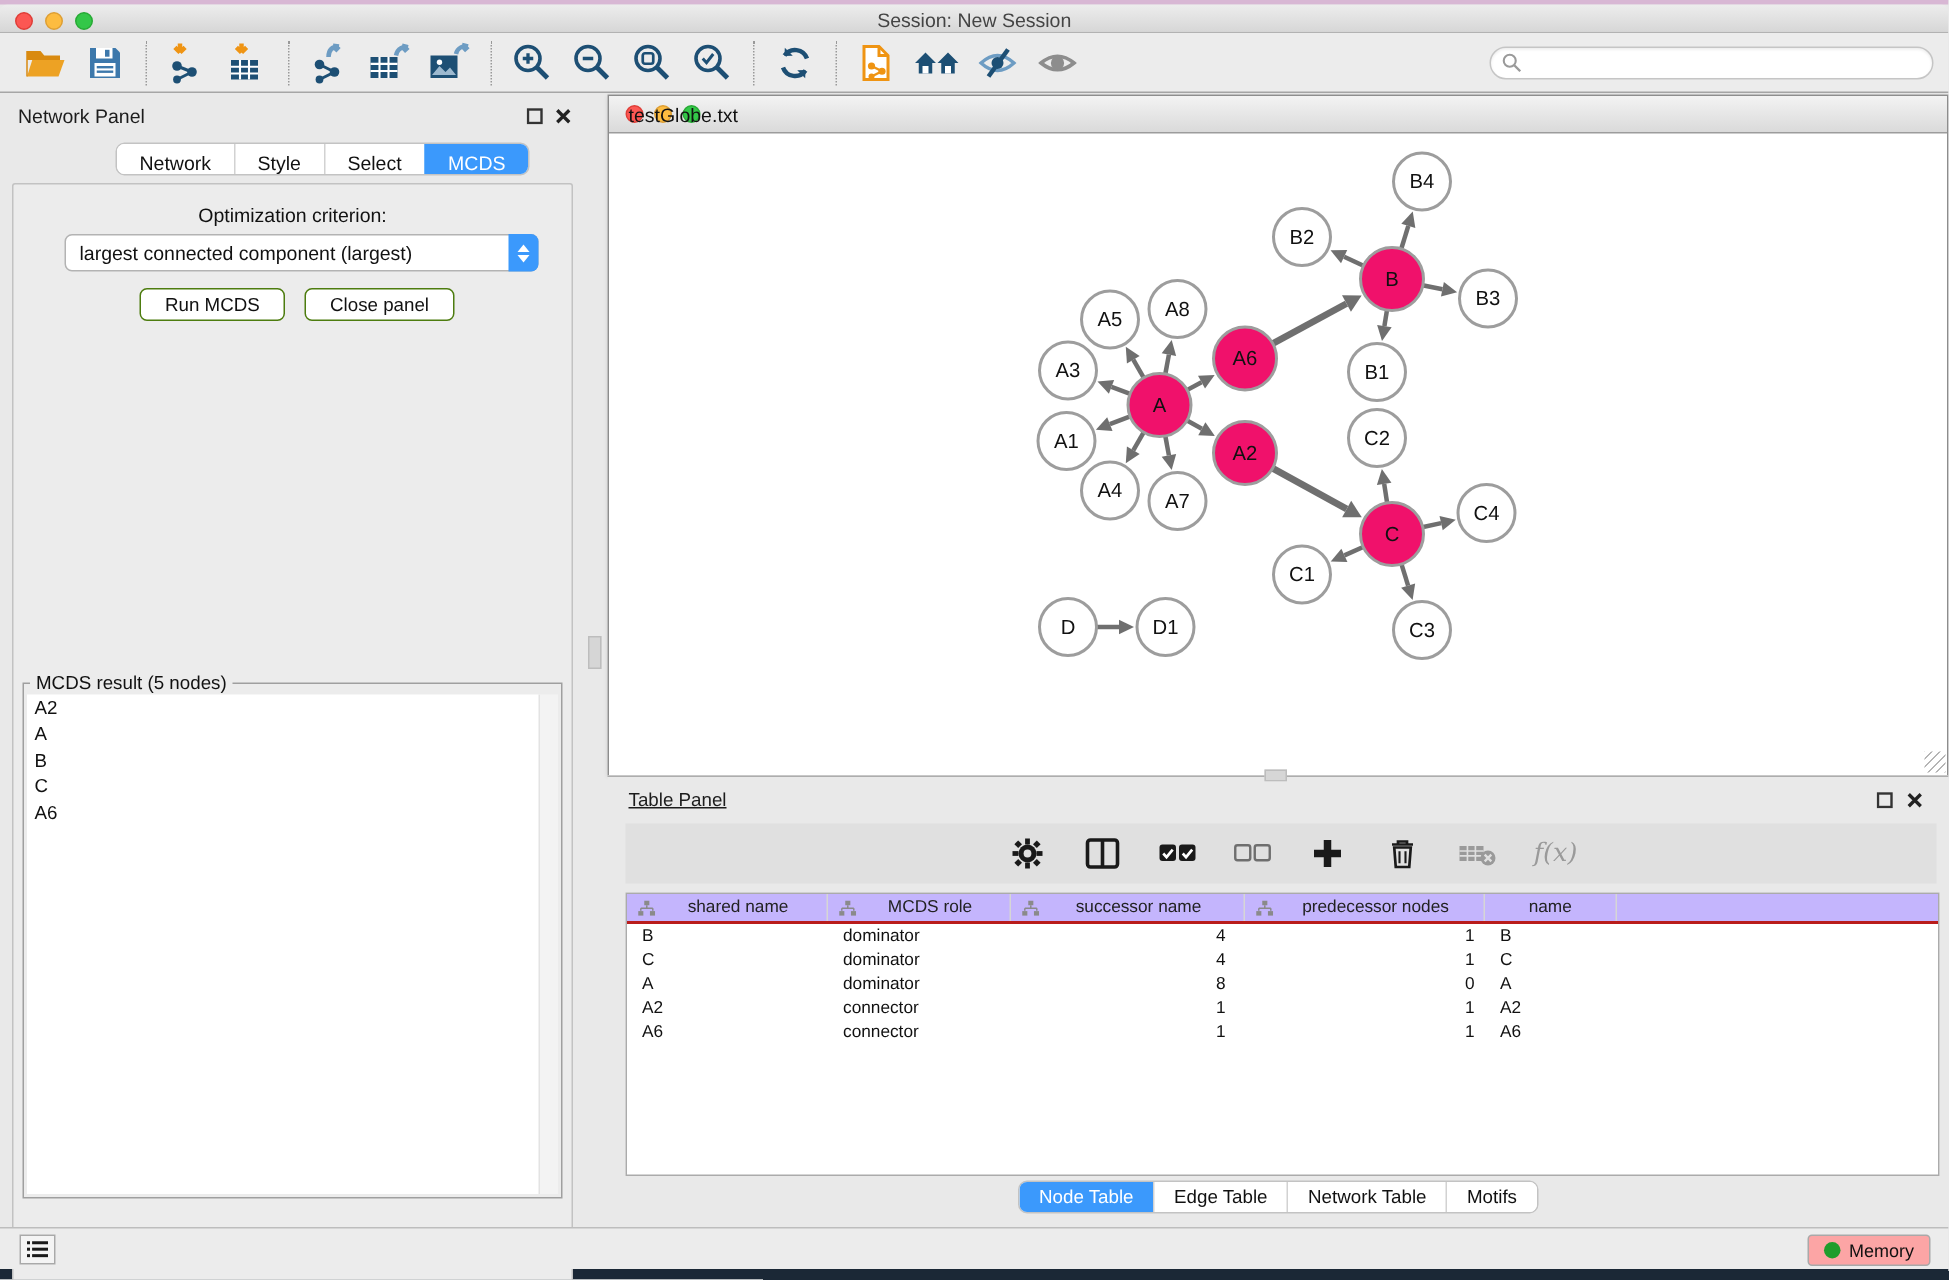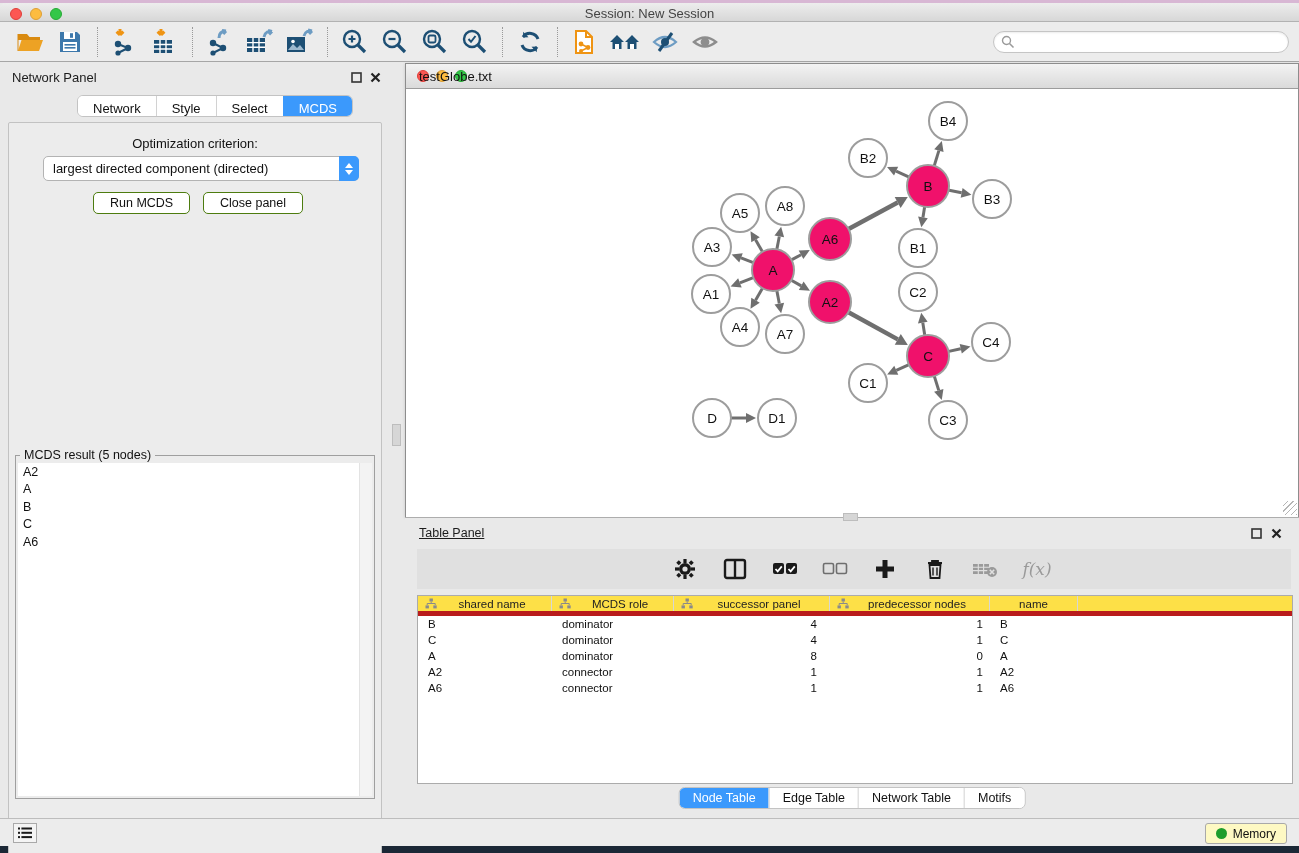--- a/index.html
+++ b/index.html
@@ -92,40 +92,40 @@
 
   
   .table-panel { position:absolute; left:405px; top:521px; width:894px; height:297px; background:#e9e9e9; }
   .tp-title { position:absolute; left:14px; top:5px; font-size:12.5px; color:#1c1c1c;text-decoration:underline; }
   .tp-toolbar { position:absolute; left:12px; top:28px; width:874px; height:40px; background:#e0e0e0;
     display:flex; align-items:center; gap:12px; padding-left:10px;justify-content:center; }
   .tp-btn { width:38px; height:36px; display:flex; align-items:center; justify-content:center; }
   .fx-label { font-size:17px; color:#9a9a9a; font-family:"DejaVu Serif", serif; font-style:italic; margin-left:6px; }
 
   .ntable { position:absolute; left:12px; top:74px; width:876px; height:189px; background:#fff; border:1px solid #ababab; }
-  .thead { display:flex; height:20px; background:#fde047; border-bottom:5px solid #b91c1c; }
+  .thead { display:flex; height:20px; background:#c4b5fd; border-bottom:2px solid #b91c1c; }
   .hcell { display:flex; align-items:center; border-right:1px solid #d6d6d6; font-size:11.5px; color:#222; padding:0 4px; }
   .hcell .hlabel { flex:1; text-align:center; white-space:nowrap; overflow:hidden; }
   .hcell svg { margin-left:3px; flex:0 0 auto; }
   .col0 { width:134px; } .col1 { width:122px; } .col2 { width:156px; } .col3 { width:160px; } .col4 { width:88px; }
   .colf { flex:1; border-right:none !important; }
   .trow { display:flex; height:16px; }
   .tcell { font-size:11.5px; color:#111; line-height:16px; white-space:nowrap; overflow:hidden; }
   .tcell.col0 { padding-left:10px; } .tcell.col1 { padding-left:10px; }
   .tcell.col2 { text-align:right; padding-right:13px; } .tcell.col3 { text-align:right; padding-right:7px; }
   .tcell.col4 { padding-left:10px; }
 
   .tp-seg { left:50%; transform:translateX(-50%); top:266px; height:22px; }
   .tp-seg .seg-item { font-size:12.5px; padding:0 13px; }
 
   
   .status-bar { position:absolute; left:0; top:818px; width:1299px; height:28px; background:#ececec; border-top:1px solid #bdbdbd; }
   .list-btn { position:absolute; left:13px; top:4px; width:24px; height:20px; background:#f4f4f4;
     border:1px solid #a9a9a9; display:flex; align-items:center; justify-content:center; }
-  .memory-btn { position:absolute; right:12px; top:4px; height:21px; background:#fef9c3;
+  .memory-btn { position:absolute; right:12px; top:4px; height:21px; background:#fca5a5;
     border:1px solid #a9a9a9; border-radius:3px; display:flex; align-items:center; gap:6px; padding:0 10px; }
   .memory-dot { width:11px; height:11px; border-radius:50%; background:#1f9d2c; }
   .memory-label { font-size:12px; color:#111; }
 
   svg text { font-family:"Liberation Sans", sans-serif; }
 </style>
 </head>
 <body>
 
 <div class="desktop-strip-top"></div>
@@ -296,21 +296,21 @@
   </div>
   <div class="seg cp-seg">
     <div class="seg-item">Network</div>
     <div class="seg-item">Style</div>
     <div class="seg-item">Select</div>
     <div class="seg-item selected">MCDS</div>
   </div>
   <div class="cp-card">
     <div class="opt-label">Optimization criterion:</div>
     <div class="dropdown">
-      <div class="dd-text">largest directed component (directed)</div>
+      <div class="dd-text">largest connected component (largest)</div>
       <div class="dd-stepper">
           <div class="arr-up"></div>
           <div class="arr-dn"></div>
         </div>
     </div>
     <div class="btn btn-run">Run MCDS</div>
     <div class="btn btn-closepanel">Close panel</div>
     <div class="mcds-fieldset">
       <div class="mcds-legend">MCDS result (5 nodes)</div>
       <div class="mcds-list">
@@ -519,21 +519,21 @@
           </svg>
         <span class="hlabel">MCDS role</span>
       </div>
       <div class="hcell col2">
         <svg width="12" height="11" viewBox="0 0 12 11">
             <rect x="4.5" y="0.5" width="3.4" height="3" fill="#8a8a8a"></rect>
             <path d="M6.2 3.5 v2 M2.2 5.5 h8 M2.2 5.5 v1.6 M10.2 5.5 v1.6" stroke="#8a8a8a" stroke-width="1"></path>
             <rect x="0.5" y="7.4" width="3.4" height="3" fill="#8a8a8a"></rect>
             <rect x="8.3" y="7.4" width="3.4" height="3" fill="#8a8a8a"></rect>
           </svg>
-        <span class="hlabel">successor panel</span>
+        <span class="hlabel">successor name</span>
       </div>
       <div class="hcell col3">
         <svg width="12" height="11" viewBox="0 0 12 11">
             <rect x="4.5" y="0.5" width="3.4" height="3" fill="#8a8a8a"></rect>
             <path d="M6.2 3.5 v2 M2.2 5.5 h8 M2.2 5.5 v1.6 M10.2 5.5 v1.6" stroke="#8a8a8a" stroke-width="1"></path>
             <rect x="0.5" y="7.4" width="3.4" height="3" fill="#8a8a8a"></rect>
             <rect x="8.3" y="7.4" width="3.4" height="3" fill="#8a8a8a"></rect>
           </svg>
         <span class="hlabel">predecessor nodes</span>
       </div>

